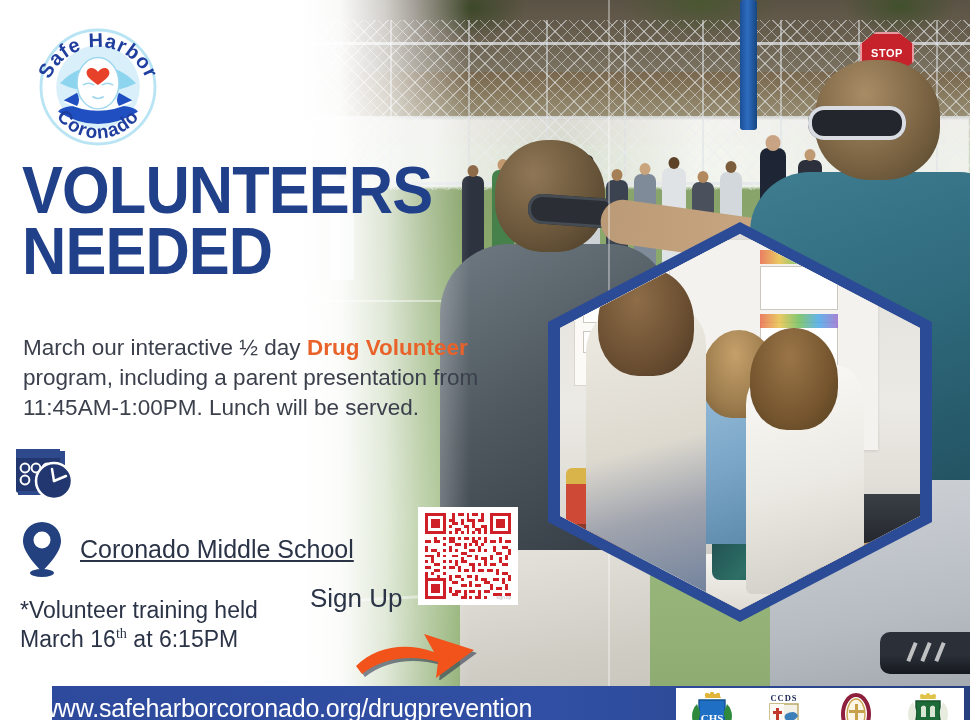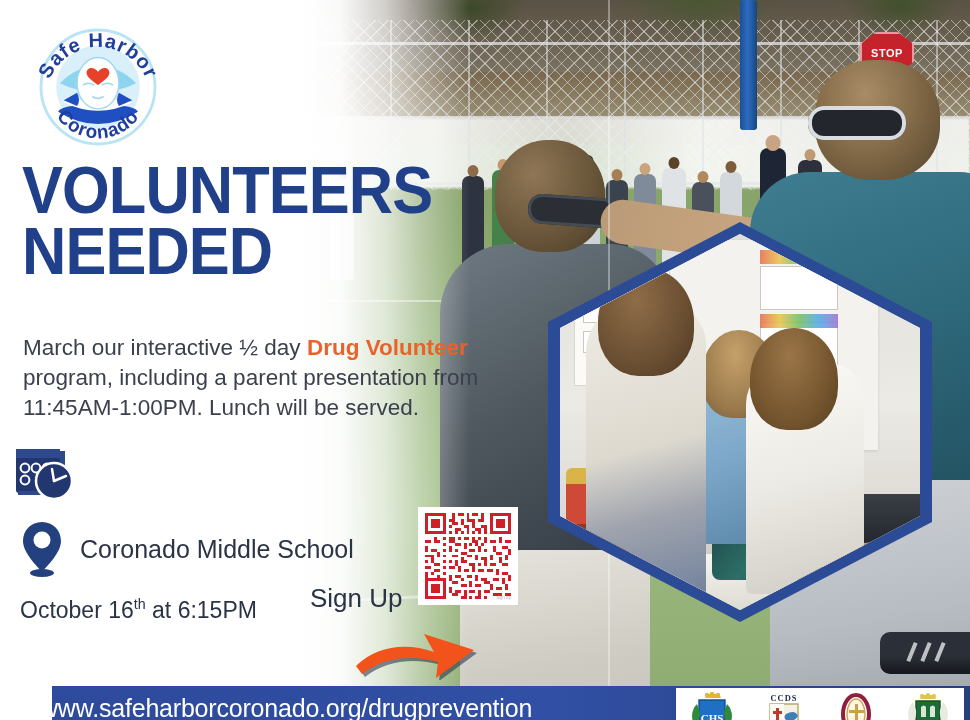--- a/index.html
+++ b/index.html
@@ -241,27 +241,27 @@
   .icon-cal { width: 62px; height: 56px; flex: none; }
   .date-text { color: #2b3347; }
   .date-line1 { font-size: 24px; line-height: 1.18; }
   .date-line2 { font-size: 25px; font-weight: bold; line-height: 1.18; letter-spacing: -.3px; }
 
   .info-loc {
     position: absolute; left: 20px; top: 520px;
     display: flex; align-items: center; gap: 16px;
   }
   .icon-pin { width: 44px; height: 58px; flex: none; }
-  .loc-text { color: #2b3347; font-size: 25px; }
+  .loc-text { color: #2b3347; font-size: 25px; text-decoration: underline; }
 
   .note {
     position: absolute; left: 20px; top: 596px;
     color: #2b3347; font-size: 23px; line-height: 1.26;
   }
-  .note sup { font-size: .62em; vertical-align: super; }
+  .note sup { font-size: .62em; vertical-align: super; font-family: Liberation Serif, serif; }
 
   
   .signup-label {
     position: absolute; left: 310px; top: 583px;
     color: #2b3347; font-size: 26px;
   }
   .arrow { position: absolute; left: 352px; top: 600px; width: 128px; height: 80px; }
   .qr {
     position: absolute; left: 418px; top: 507px; width: 100px; height: 98px;
     background: #fff; padding: 6px;
@@ -562,21 +562,22 @@
       <svg viewBox="0 0 44 58">
         <path d="M22 2 C11 2 3 10.5 3 21 C3 33 18 47 22 52 C26 47 41 33 41 21 C41 10.5 33 2 22 2 Z" fill="#23417f"></path>
         <circle cx="22" cy="20" r="8.5" fill="#ffffff"></circle>
         <ellipse cx="22" cy="53" rx="12" ry="4" fill="#23417f"></ellipse>
       </svg>
     </span>
     <span class="loc-text">Coronado Middle School</span>
   </div>
 
   <div class="note">
-    <div><span>October 16</span><sup>th</sup><span> at 6:15PM</span></div>
+    <div>*Volunteer training held</div>
+    <div><span>March 16</span><sup>th</sup><span> at 6:15PM</span></div>
   </div>
 
   <div class="signup-label">Sign Up</div>
 
   <div class="arrow">
     <svg viewBox="0 0 128 80">
       <path d="M4 66 C24 46 54 42 82 52 L72 34 L122 50 L84 78 L86 62 C58 54 30 58 10 74 Z" fill="#1f2a44" opacity=".55" transform="translate(3,3)"></path>
       <path d="M4 66 C24 46 54 42 82 52 L72 34 L122 50 L84 78 L86 62 C58 54 30 58 10 74 Z" fill="#f1531a"></path>
     </svg>
   </div>

